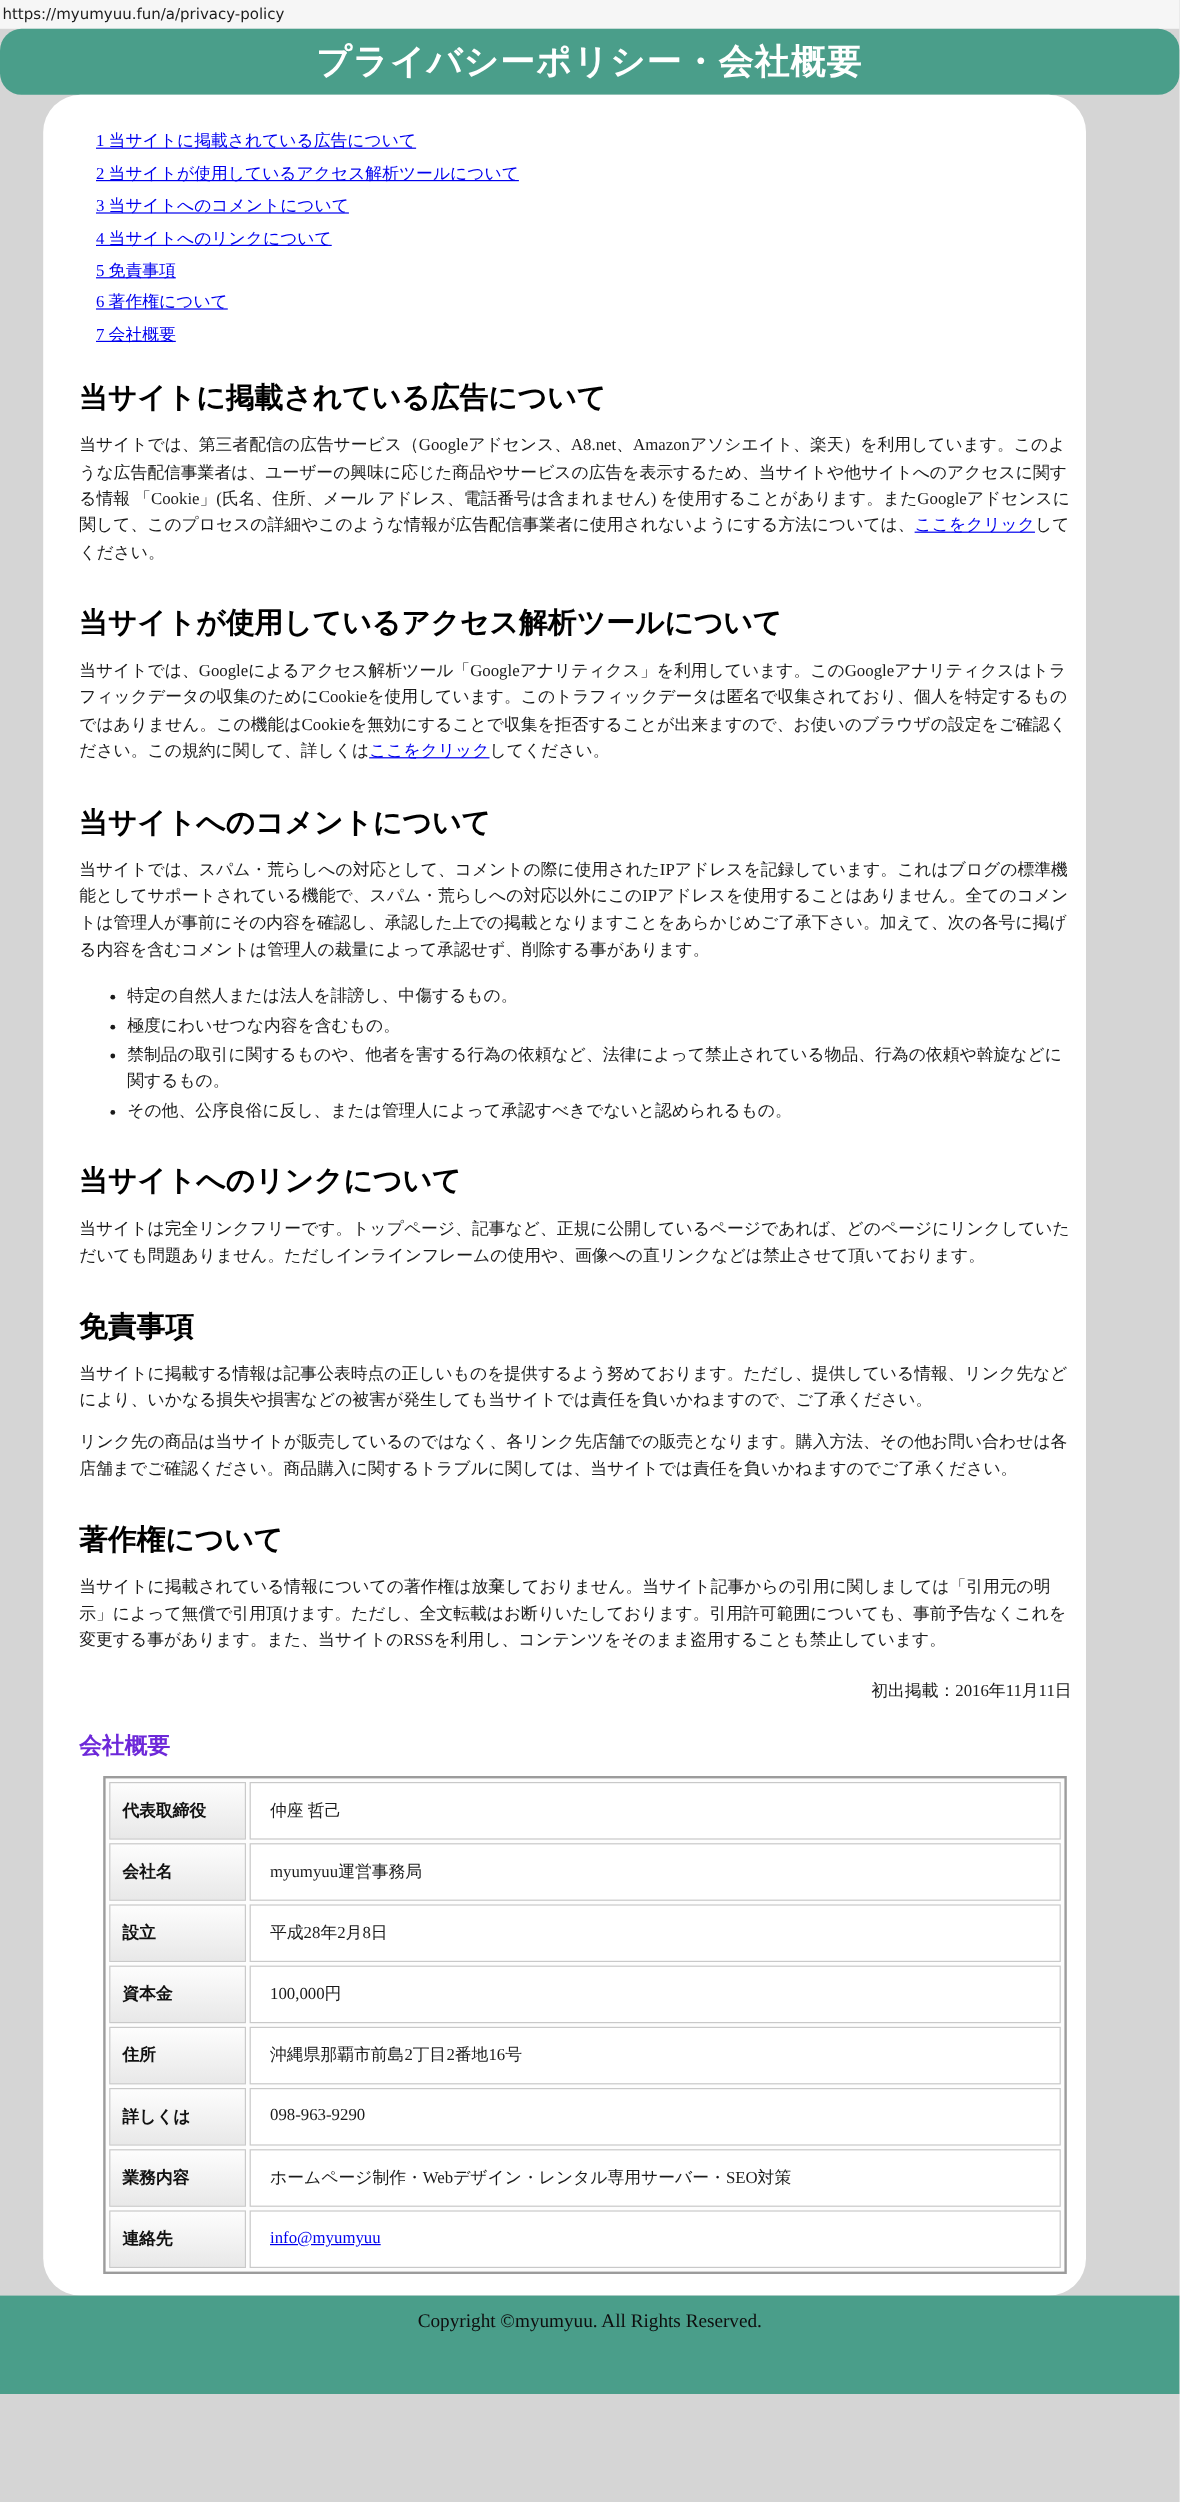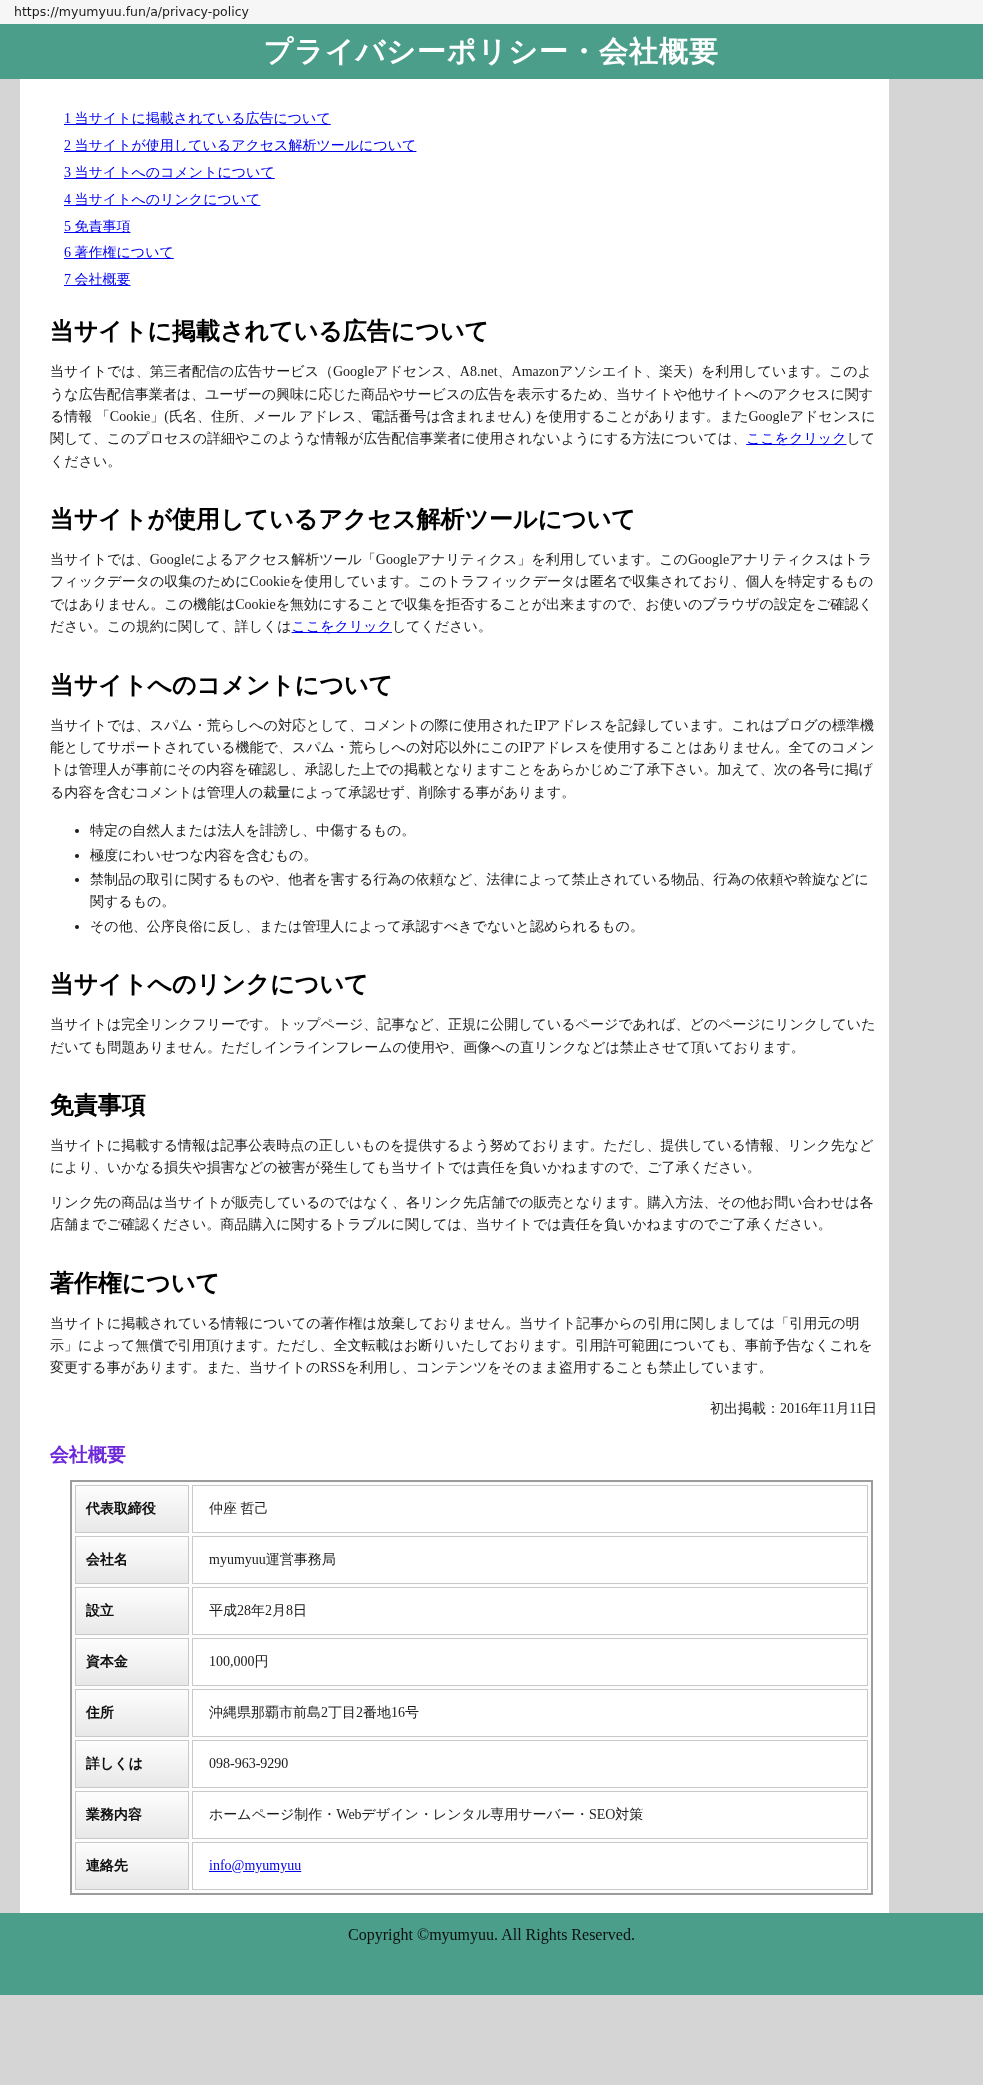--- a/index.html
+++ b/index.html
@@ -12,48 +12,50 @@
     width:983px;
     background:var(--page-bg);
     font-family:"Liberation Serif","DejaVu Serif",serif;
     color:#1a1a1a;
   }
   
   .url-bar{
     background:#f6f6f6;
     height:24px;
     line-height:24px;
-    padding-left:14px;
+    padding-left:2px;
     font-family:"DejaVu Sans","Liberation Sans",sans-serif;
     font-size:12.5px;
     color:#1c1c1c;
   }
   
   .site-header{
     background:var(--accent);
     height:55px;
     display:flex;
     align-items:center;
     justify-content:center;
+    border-radius:18px;
   }
   .site-header h1{
     margin:0;
     font-family:"Liberation Sans","DejaVu Sans",sans-serif;
     font-size:29px;
     font-weight:bold;
     color:#ffffff;
     letter-spacing:1px;
   }
   
   .content{
-    margin-left:20px;
+    margin-left:36px;
     width:869px;
     box-sizing:border-box;
     background:#ffffff;
     padding:26px 12px 18px 30px;
+    border-radius:31px;
   }
   .toc{margin:0 0 4px 14px;}
   .toc a{
     display:inline-block;
     color:var(--link);
     text-decoration:underline;
     font-size:14px;
     line-height:1.68;
   }
   .toc div{line-height:1.68;}

